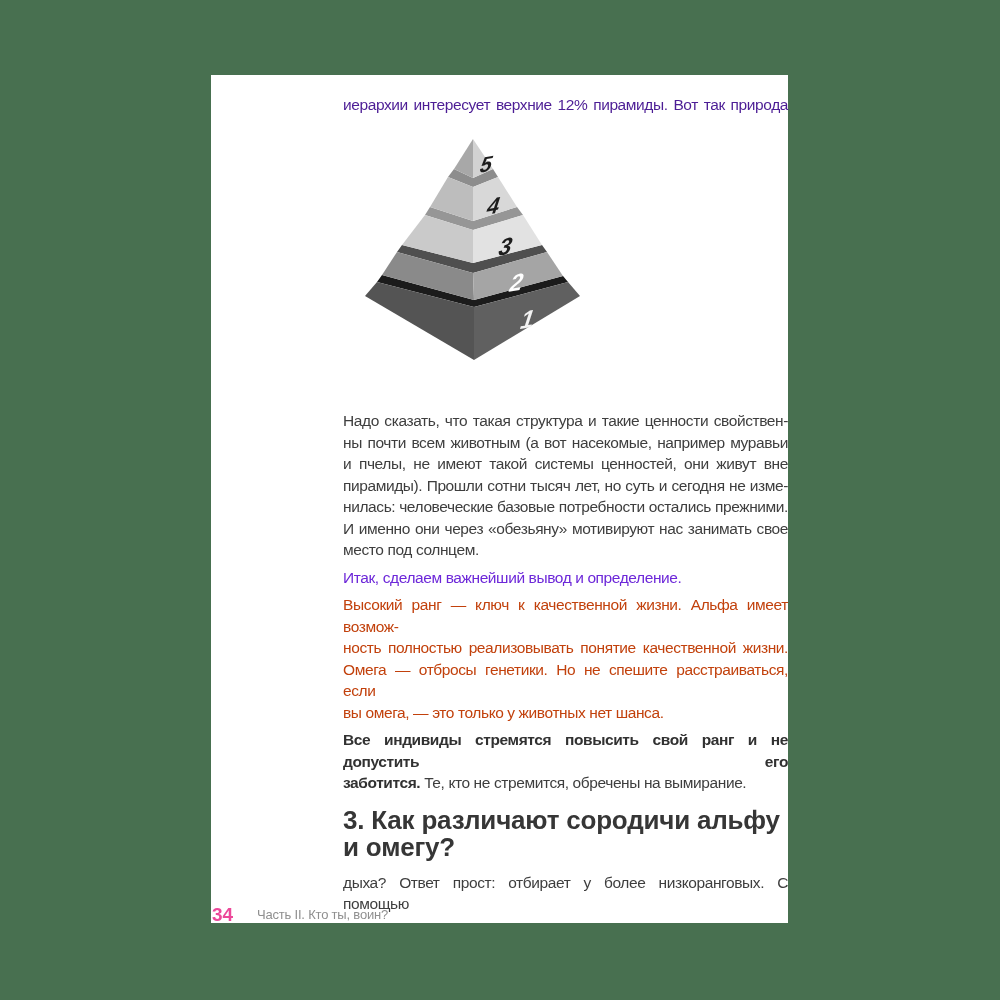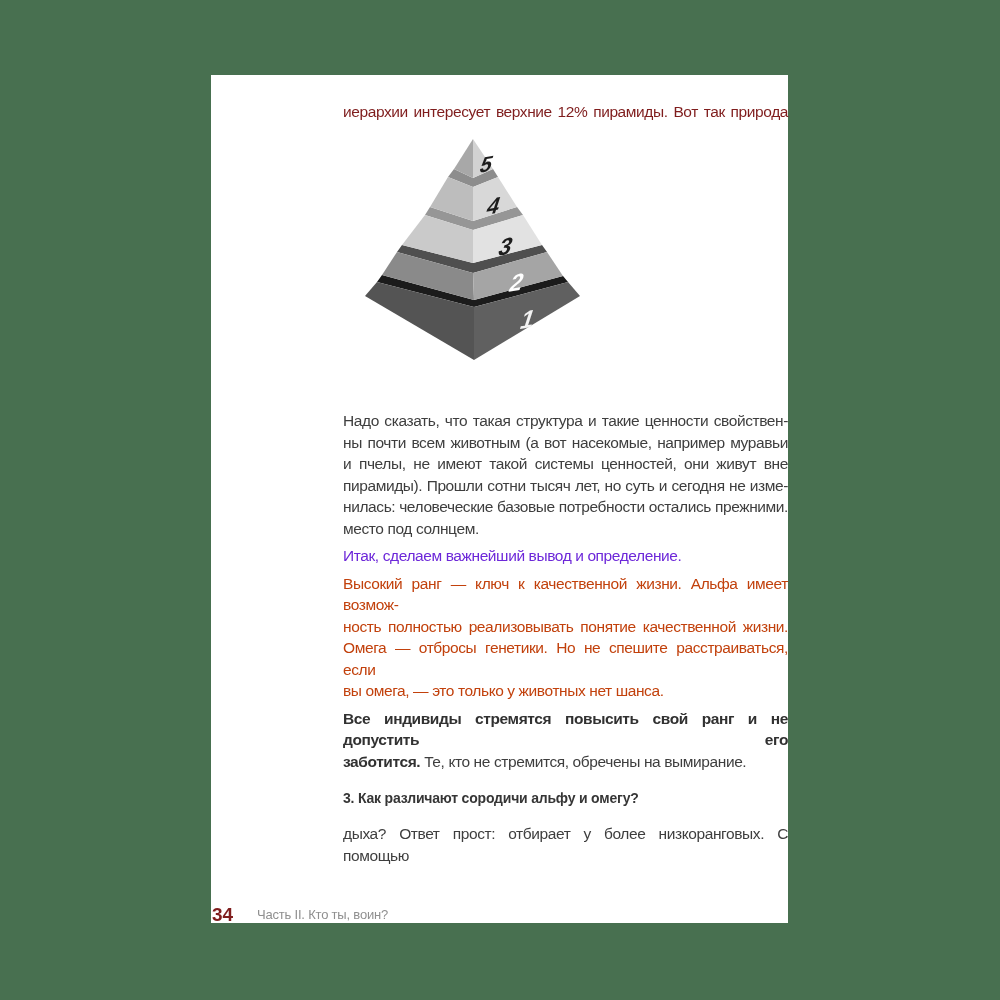--- a/index.html
+++ b/index.html
@@ -7,35 +7,35 @@
   .canvas{position:relative;width:1000px;height:1000px;background:#487050;}
   .page{position:absolute;left:211px;top:75px;width:577px;height:848px;background:#ffffff;}
   .textcol{position:absolute;left:132px;width:445px;}
   #intro{top:19px;}
   #main{top:335px;}
   .para{margin:0 0 6px 0;color:#3e3e3e;font-size:15.5px;line-height:21.5px;letter-spacing:-0.4px;}
   .para .line{min-height:21.5px;}
   .para .line.just{text-align:justify;text-align-last:justify;}
   .para .line.last{text-align:left;}
   .seg-b{font-weight:700;color:#313131;}
-  .para.heading{font-size:14px;line-height:27px;font-weight:700;color:#363636;margin:13px 0 11px 0;letter-spacing:-0.2px;}
+  .para.heading{font-size:26px;line-height:27px;font-weight:700;color:#363636;margin:13px 0 11px 0;letter-spacing:-0.2px;}
   .para.heading .line{min-height:27px;}
   #pyramid-box{position:absolute;left:129px;top:50px;width:280px;height:255px;}
   .footer-num{position:absolute;left:1px;top:829px;font-size:19px;font-weight:700;color:#7d7d7d;letter-spacing:0;}
   .footer-title{position:absolute;left:46px;top:832px;font-size:13px;color:#8f8f8f;letter-spacing:-0.2px;text-align:right;}
   svg text{font-family:"Liberation Sans",sans-serif;}
 </style>
 </head>
 <body>
 
 <div class="canvas" style="background: rgb(72, 112, 80);">
   <div class="page" style="background: rgb(255, 255, 255);">
 
     <div class="textcol" id="intro">
-        <div class="para body" style="color: #7f1d1d; margin-top: 7px;">
+        <div class="para body" style="color: #4c1d95;">
           <div class="line just"><span>иерархии интересует верхние 12% пирамиды. Вот так природа</span></div>
         </div>
       </div>
 
     <svg id="pyramid-box" viewBox="0 0 280 255" xmlns="http://www.w3.org/2000/svg">
         <polygon points="114,44 108,52 133,62 158,52 153,44 133,53" fill="#8d8d8d"></polygon>
         <polygon points="90,82 85,90 133,105 183,90 177,82 133,96" fill="#969696"></polygon>
         <polygon points="62,120 57,127 133,148 207,127 202,120 133,138" fill="#4f4f4f"></polygon>
         <polygon points="42,150 37,157 134,182 228,157 223,151 134,175" fill="#1b1b1b"></polygon>
         <polygon points="133,14 114,44 133,53" fill="#a8a8a8"></polygon>
@@ -55,20 +55,21 @@
         <text transform="translate(185 203) rotate(-10) skewX(-28)" text-anchor="middle" font-size="24" font-weight="bold" fill="#f2f2f2">1</text>
       </svg>
 
     <div class="textcol" id="main">
         <div class="para body" style="color: rgb(62, 62, 62);">
           <div class="line just"><span>Надо сказать, что такая структура и такие ценности свойствен-</span></div>
           <div class="line just"><span>ны почти всем животным (а вот насекомые, например муравьи</span></div>
           <div class="line just"><span>и пчелы, не имеют такой системы ценностей, они живут вне</span></div>
           <div class="line just"><span>пирамиды). Прошли сотни тысяч лет, но суть и сегодня не изме-</span></div>
           <div class="line just"><span>нилась: человеческие базовые потребности остались прежними.</span></div>
+          <div class="line just"><span>И именно они через «обезьяну» мотивируют нас занимать свое</span></div>
           <div class="line last"><span>место под солнцем.</span></div>
         </div>
         <div class="para body" style="color: #6d28d9;">
           <div class="line last"><span>Итак, сделаем важнейший вывод и определение.</span></div>
         </div>
         <div class="para body" style="color: #c2410c;">
           <div class="line just"><span>Высокий ранг — ключ к качественной жизни. Альфа имеет возмож-</span></div>
           <div class="line just"><span>ность полностью реализовывать понятие качественной жизни.</span></div>
           <div class="line just"><span>Омега — отбросы генетики. Но не спешите расстраиваться, если</span></div>
           <div class="line last"><span>вы омега, — это только у животных нет шанса.</span></div>
@@ -78,16 +79,16 @@
           <div class="line last"><span class="seg-b" style="color: rgb(49, 49, 49);">заботится.</span><span> Те, кто не стремится, обречены на вымирание.</span></div>
         </div>
         <div class="para heading" style="color: rgb(54, 54, 54);">
           <div class="line last"><span>3. Как различают сородичи альфу и омегу?</span></div>
         </div>
         <div class="para body" style="color: rgb(62, 62, 62);">
           <div class="line just"><span>дыха? Ответ прост: отбирает у более низкоранговых. С помощью</span></div>
         </div>
       </div>
 
-    <div class="footer-num" style="color: #7f1d1d;">34</div>
+    <div class="footer-num" style="color: #ec4899;">34</div>
     <div class="footer-title" style="color: rgb(143, 143, 143);">Часть II. Кто ты, воин?</div>
   </div>
 </div>
 
 </body></html>

